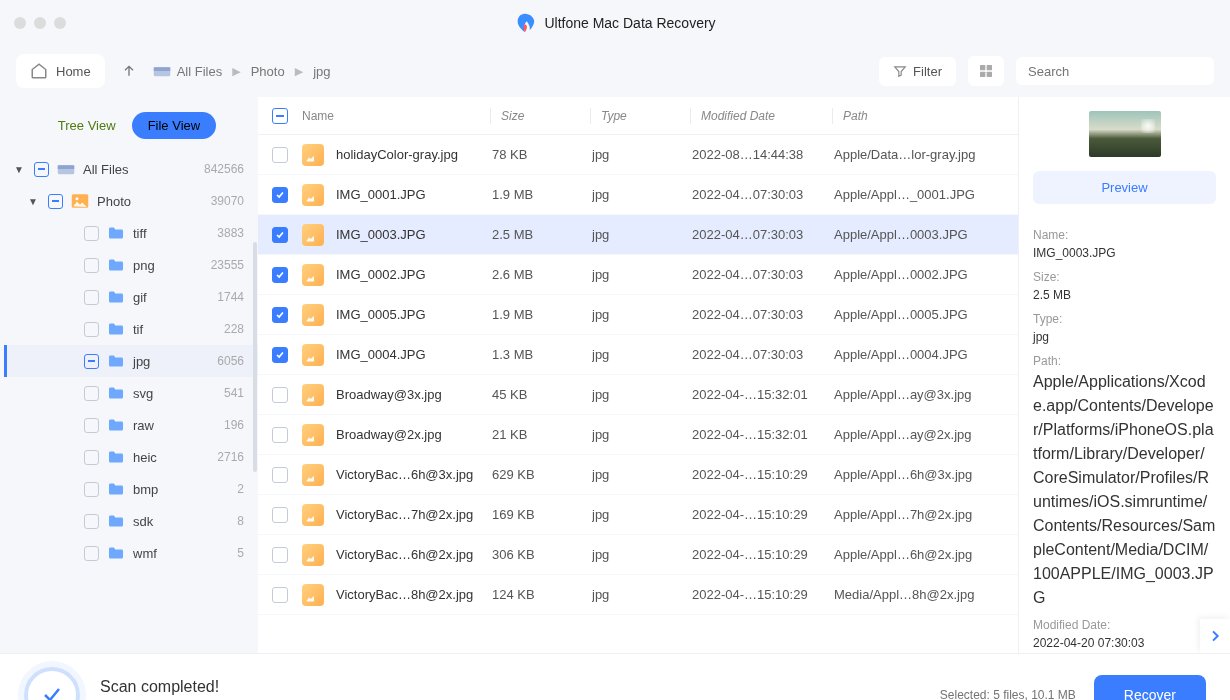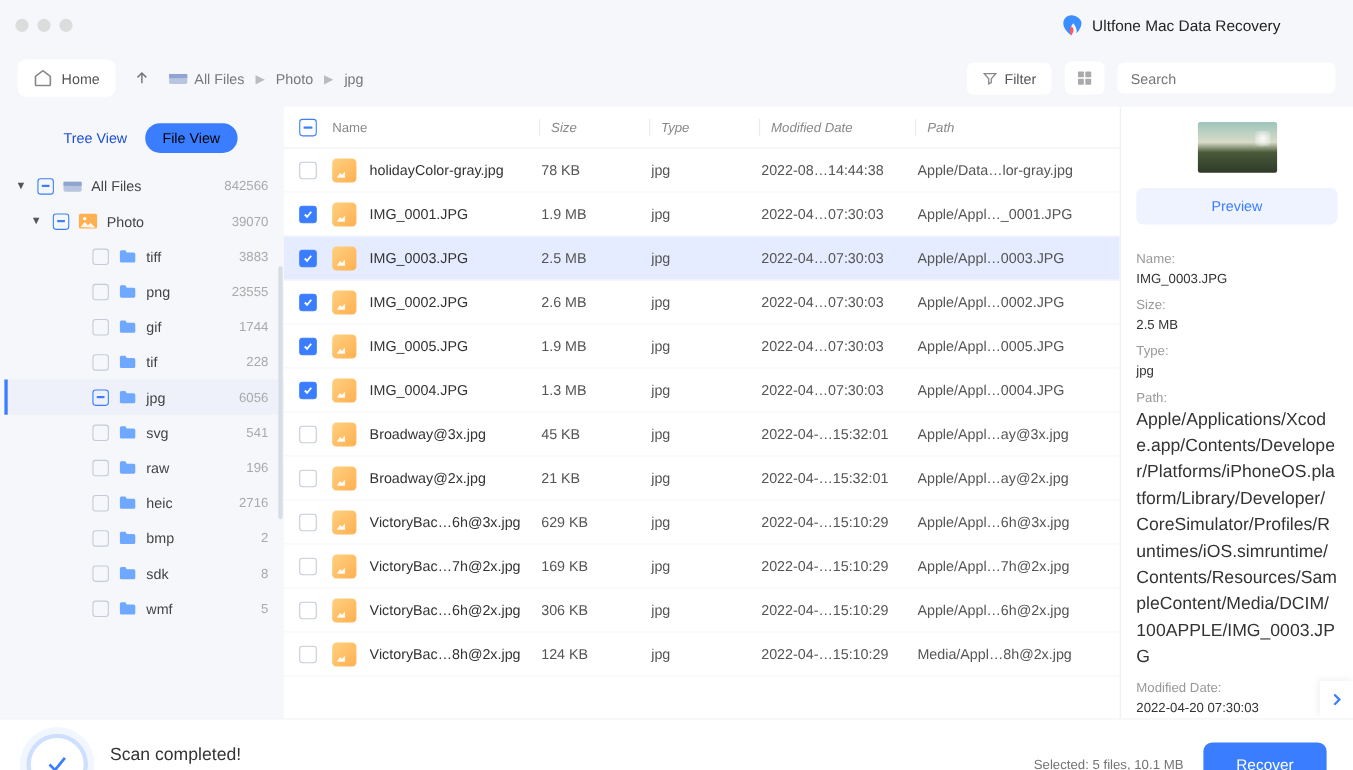--- a/index.html
+++ b/index.html
@@ -1,42 +1,42 @@
 <!DOCTYPE html>
 <html><head>
   <meta charset="utf-8">
   <style>
     * { margin: 0; padding: 0; box-sizing: border-box; font-family: -apple-system, BlinkMacSystemFont, "Segoe UI", Arial, sans-serif; }
     body { background: #f5f7fa; width: 1230px; height: 700px; overflow: hidden; font-size: 13px; color: #333; }
 
     .titlebar { height: 45px; display: flex; align-items: center; padding: 0 14px; background: #f5f7fa; }
     .traffic { display: flex; gap: 8px; }
     .traffic span { width: 12px; height: 12px; border-radius: 50%; background: #dcdcdc; display: inline-block; }
-    .app-title { flex: 1; display: flex; align-items: center; justify-content: flex-end; gap: 8px; font-size: 14px; color: #222; }
+    .app-title { flex: 1; display: flex; align-items: center; justify-content: center; gap: 8px; font-size: 14px; color: #222; }
     .logo { width: 22px; height: 22px; position: relative; }
 
     .toolbar { height: 52px; display: flex; align-items: center; padding: 0 16px; gap: 12px; }
     .home-btn { display: flex; align-items: center; gap: 8px; background: #fff; border-radius: 8px; padding: 8px 14px; cursor: pointer; color: #555; }
     .up-arrow { display: flex; align-items: center; justify-content: center; padding: 4px; cursor: pointer; color: #666; }
     .breadcrumb { display: flex; align-items: center; gap: 10px; color: #777; font-size: 13px; }
     .breadcrumb .crumb { display: flex; align-items: center; gap: 6px; cursor: pointer; }
     .breadcrumb .chev { color: #bbb; font-size: 11px; }
 
     .spacer { flex: 1; }
     .filter-btn { display: flex; align-items: center; gap: 6px; background: #fff; border-radius: 6px; padding: 7px 14px; cursor: pointer; color: #555; }
     .grid-toggle { display: flex; align-items: center; justify-content: center; background: #fff; border-radius: 6px; padding: 7px 10px; cursor: pointer; color: #888; }
     .search-box { background: #fff; border-radius: 6px; padding: 6px 12px; display: flex; align-items: center; gap: 8px; width: 198px; }
     .search-box input { border: none; outline: none; flex: 1; font-size: 13px; color: #333; background: transparent; }
 
     .main { display: flex; height: 556px; }
 
     .sidebar { width: 258px; background: #f5f7fa; padding: 10px 0 10px 0; position: relative; }
     .sidebar::after { content: ''; position: absolute; right: 1px; top: 145px; width: 4px; height: 230px; background: #d8dde5; border-radius: 2px; }
     .view-toggle { display: flex; justify-content: center; gap: 0; margin: 5px 18px 14px; background: transparent; }
-    .view-toggle .tab { padding: 6px 16px; border-radius: 14px; cursor: pointer; font-size: 13px; color: #1d4ed8; }
+    .view-toggle .tab { padding: 6px 16px; border-radius: 14px; cursor: pointer; font-size: 13px; color: #4d7c0f; }
     .view-toggle .tab.active { background: #3a7eff; color: #000000; }
 
     .tree { padding: 0 0 0 4px; overflow-y: hidden; height: 490px; }
     .tree-row { display: flex; align-items: center; height: 32px; padding: 0 10px 0 8px; cursor: pointer; position: relative; }
     .tree-row.sel { background: #eef1fa; }
     .tree-row.sel::before { content: ''; position: absolute; left: 0; top: 0; bottom: 0; width: 3px; background: #3a7eff; }
     .tree-toggle { width: 14px; font-size: 10px; color: #555; display: flex; justify-content: center; }
     .check { width: 15px; height: 15px; border: 1.5px solid #3a7eff; border-radius: 3px; margin: 0 8px; display: flex; align-items: center; justify-content: center; flex-shrink: 0; }
     .check.partial::after { content: ''; width: 7px; height: 2px; background: #3a7eff; }
     .check.empty { border-color: #c5cbd6; }

